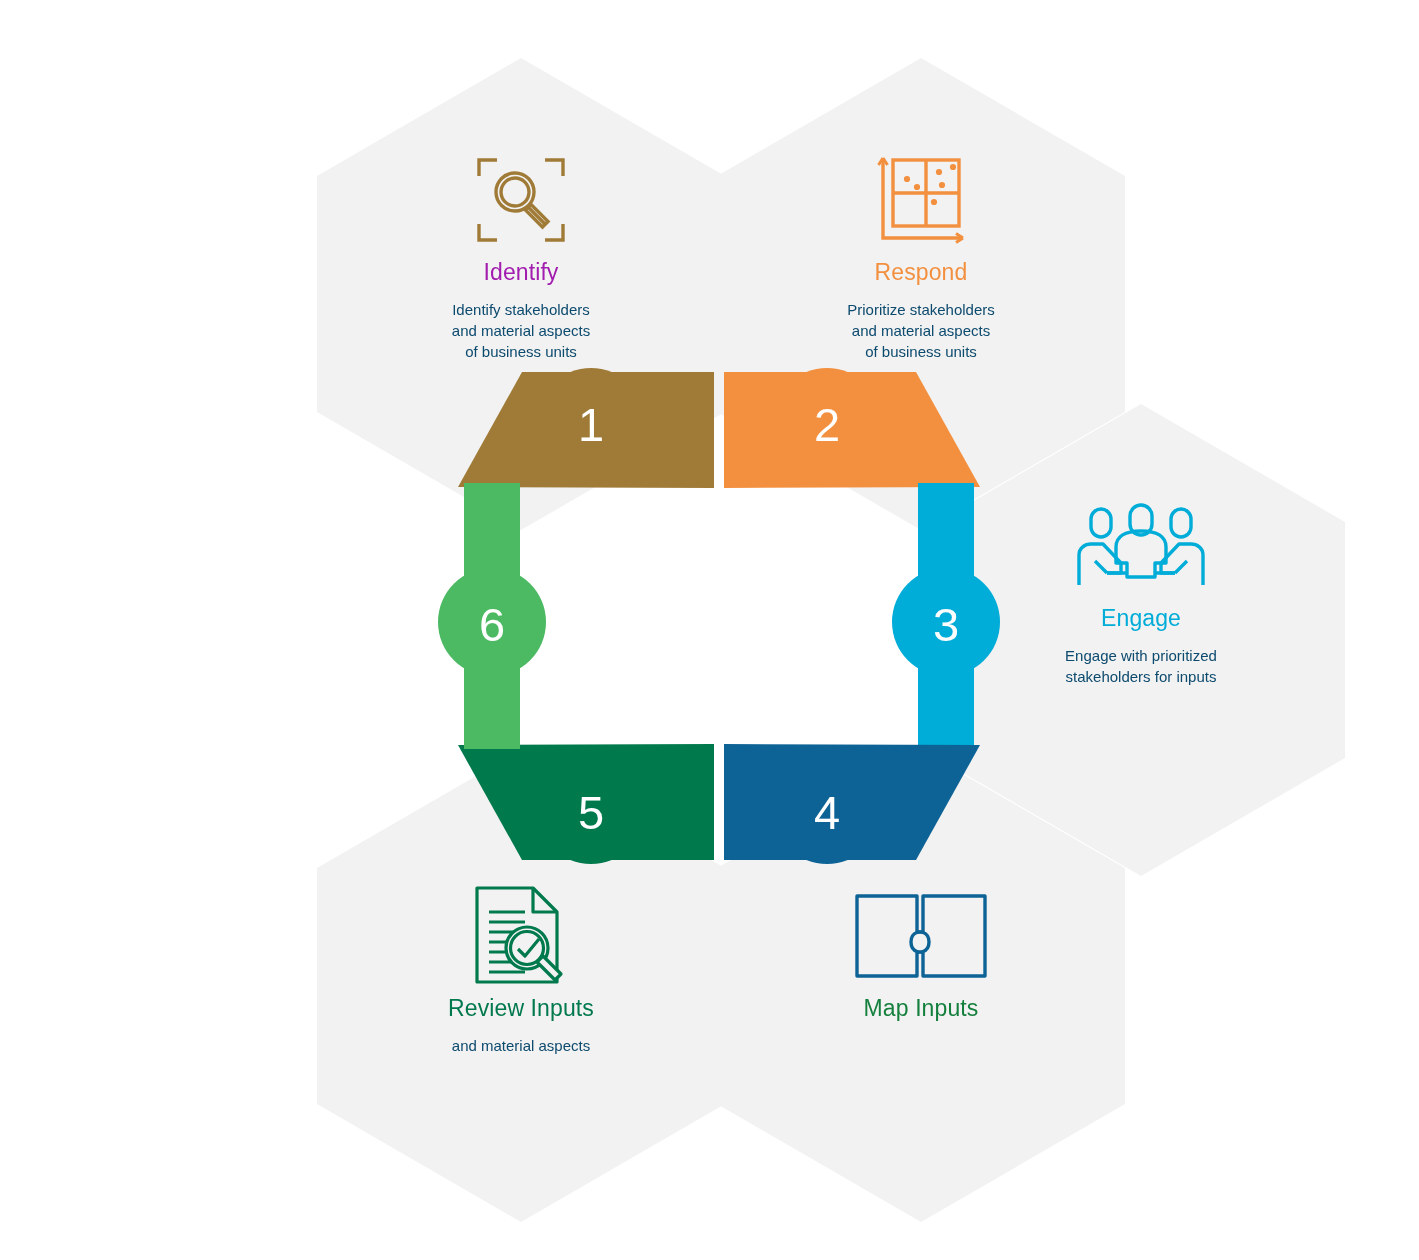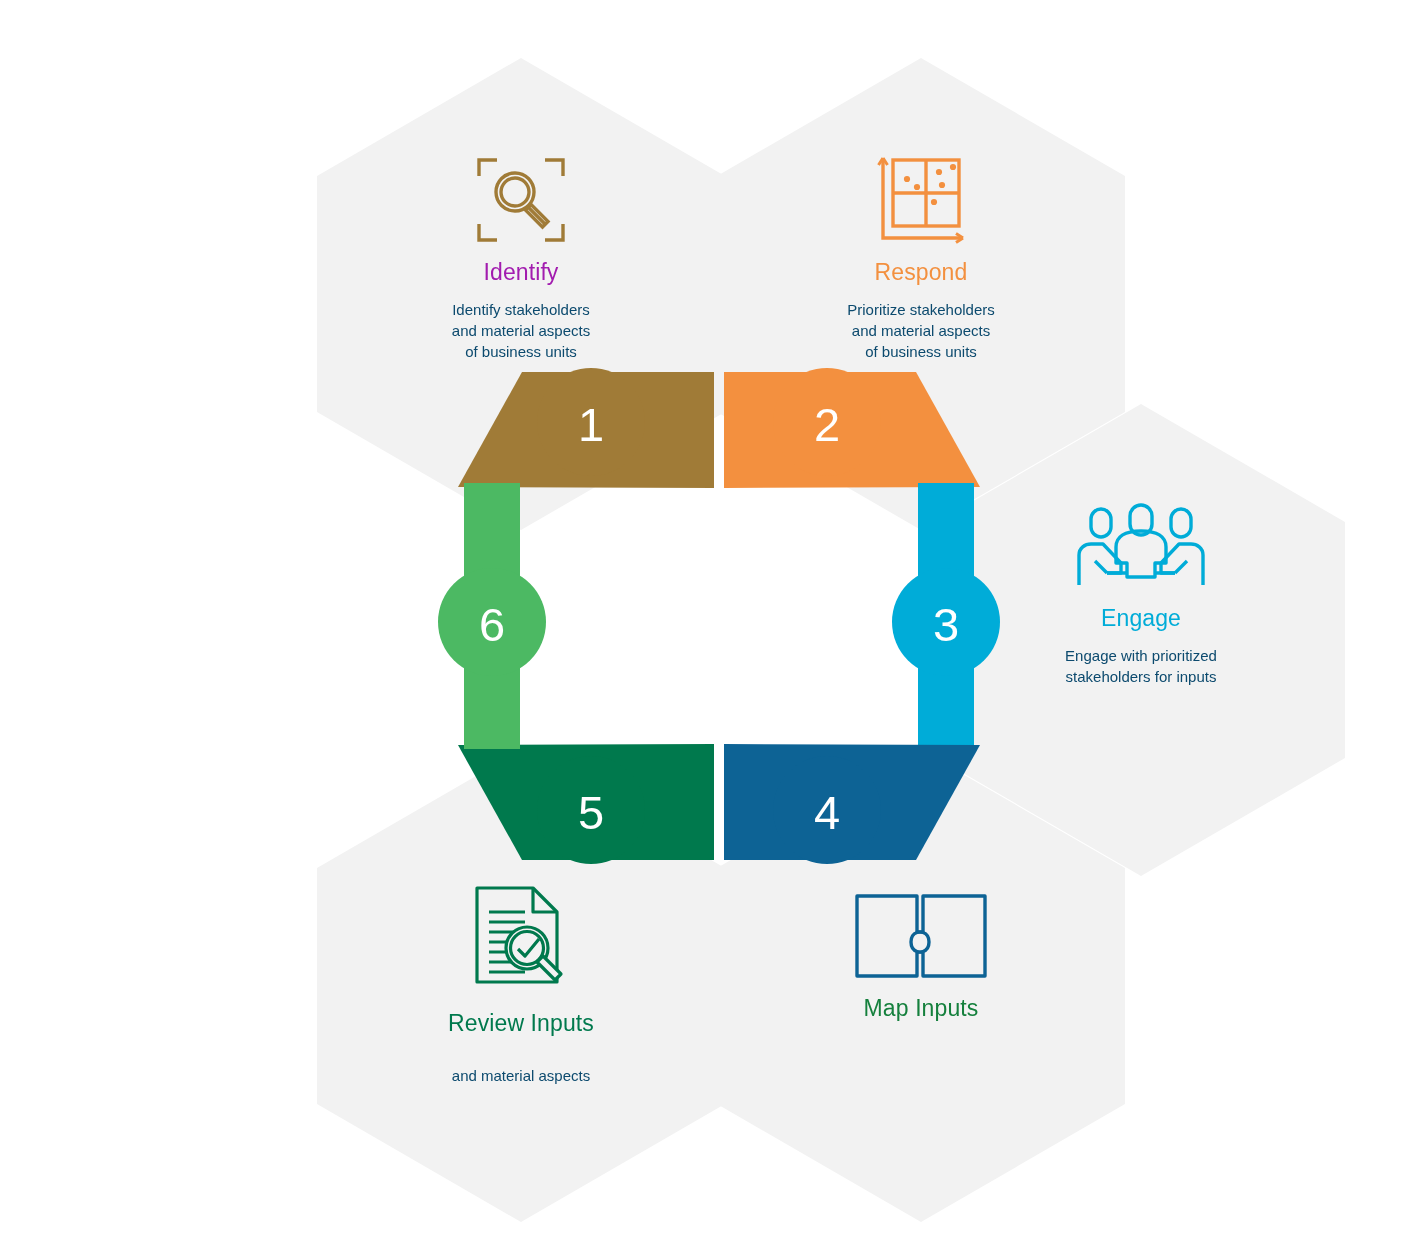--- a/index.html
+++ b/index.html
@@ -62,21 +62,21 @@
   #hex-engage     {left:937px; top:404px;}
   #hex-map        {left:717px; top:750px;}
   #hex-review     {left:317px; top:750px;}
   #hex-respond    {left:117px; top:404px;}
 
   #hex-identify .hex-inner{padding-top:88px;}
   #hex-priority .hex-inner{padding-top:88px;}
   #hex-engage   .hex-inner{padding-top:88px;}
   #hex-respond  .hex-inner{padding-top:88px;}
   #hex-map      .hex-inner{padding-top:132px;}
-  #hex-review   .hex-inner{padding-top:132px;gap:15px;}
+  #hex-review   .hex-inner{padding-top:132px;}
 
   
   #ring{
     position:absolute;
     left:0; top:0;
     width:1419px; height:1260px;
     z-index:3;
     pointer-events:none;
   }
   #ring svg{display:block;}

